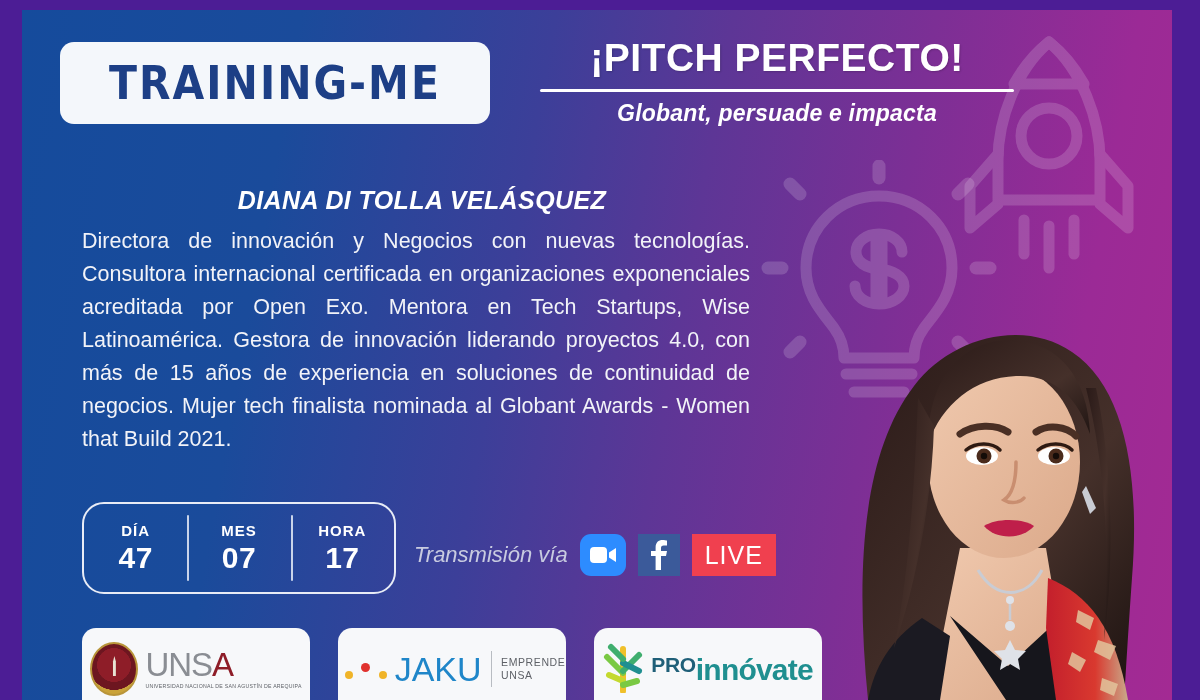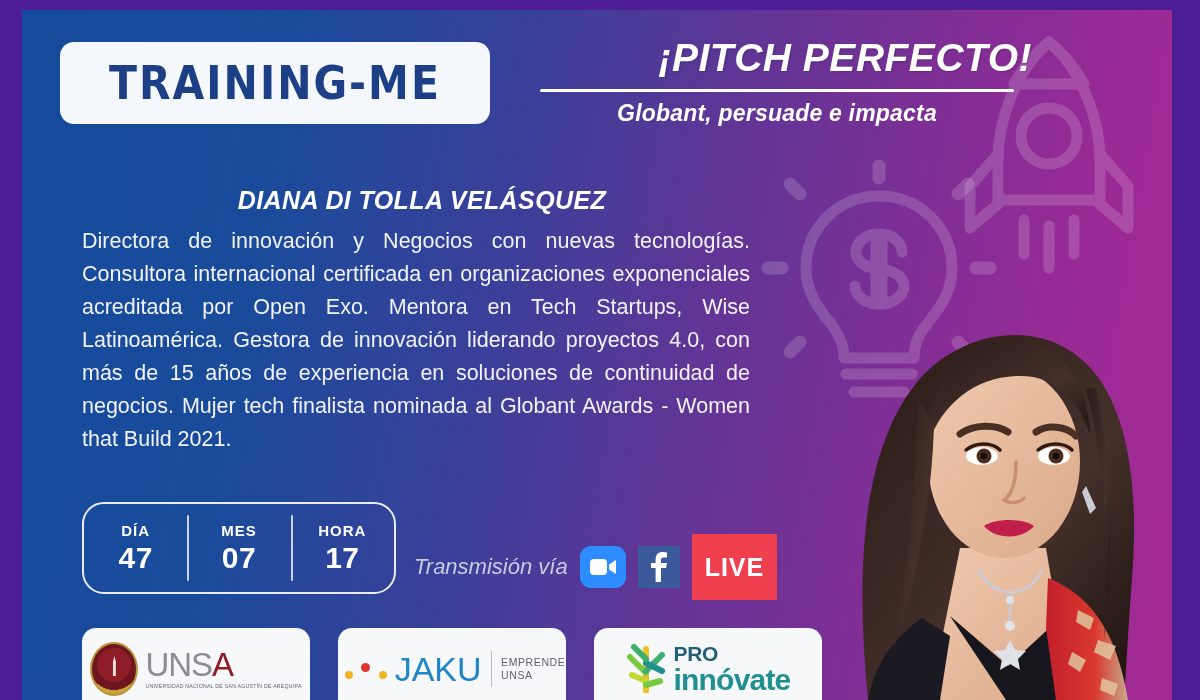--- a/index.html
+++ b/index.html
@@ -30,23 +30,22 @@
     font-family:"DejaVu Sans",sans-serif;
     font-size:41px;font-weight:700;letter-spacing:2px;color:#1d3f86;
     transform:scaleY(1.12);
   }
 
   
   .title-block{
     position:absolute;left:500px;top:28px;width:510px;text-align:center;color:#ffffff;
   }
   .title-main{
-    font-size:39px;font-weight:700;font-style:italic;letter-spacing:.5px;line-height:1.05;
+    font-size:39px;font-weight:700;letter-spacing:.5px;line-height:1.05;
     text-shadow:1px 1px 2px rgba(0,0,0,.18);
-    text-align:right;
   }
   .title-rule{height:3px;background:#ffffff;margin:10px 18px 8px 18px;border-radius:2px;}
   .title-sub{font-size:23px;font-weight:700;font-style:italic;letter-spacing:.2px;}
 
   
   .speaker-name{
     position:absolute;left:60px;top:176px;width:680px;text-align:center;
     color:#ffffff;font-size:25px;font-weight:700;font-style:italic;letter-spacing:.4px;
   }
   .bio{
@@ -66,21 +65,21 @@
   }
   .dlab{font-size:15px;font-weight:700;letter-spacing:1px;margin-bottom:2px;}
   .dval{font-size:30px;font-weight:700;letter-spacing:.5px;}
 
   
   .trans{position:absolute;left:392px;top:524px;display:flex;align-items:center;gap:12px;}
   .trans-label{color:#c8cbe0;font-size:22px;font-style:italic;font-weight:400;}
   .ic{height:42px;display:flex;align-items:center;justify-content:center;}
   .ic-zoom{width:46px;background:#2d8cff;border-radius:11px;}
   .ic-fb{width:42px;background:#3b5a9a;}
-  .ic-live{padding:12px 13px;background:#f0404f;color:#fff;font-size:25px;font-weight:700;letter-spacing:1px;}
+  .ic-live{padding:0 13px;background:#f0404f;color:#fff;font-size:25px;font-weight:400;letter-spacing:1px;}
 
   
   .sponsors{position:absolute;left:60px;top:618px;display:flex;gap:28px;}
   .spon{
     background:#f7f8fa;border-radius:14px 14px 0 0;height:82px;
     display:flex;align-items:center;justify-content:center;padding:0 14px;
   }
   .spon-unsa{width:200px;}
   .spon-jaku{width:200px;}
   .spon-pro{width:200px;}
@@ -97,21 +96,21 @@
 
   .jaku-wrap{display:flex;align-items:center;gap:9px;}
   .jaku-left{position:relative;display:flex;align-items:center;}
   .jaku-dots{position:relative;height:13px;width:56px;}
   .jaku-dots i{position:absolute;border-radius:50%;display:block;}
   .jaku-word{font-size:34px;font-weight:400;color:#1f86c9;letter-spacing:0px;line-height:1;}
   .jaku-div{width:1.5px;height:36px;background:#b8bcc2;}
   .jaku-right{display:flex;flex-direction:column;line-height:1.25;color:#5e6167;font-size:10.5px;letter-spacing:.6px;}
 
   .pro-wrap{display:flex;align-items:center;gap:6px;}
-  .pro-txt{display:flex;flex-direction:column;line-height:1;justify-content:flex-end;}
+  .pro-txt{display:flex;flex-direction:row;line-height:1;justify-content:flex-end;}
   .pro-top{font-size:21px;font-weight:700;color:#1f5f78;letter-spacing:-.3px;}
   .pro-bot{font-size:30px;font-weight:700;color:#1f8f90;letter-spacing:-.8px;margin-top:1px;}
 
   
   .portrait{position:absolute;right:0px;bottom:0;width:362px;height:452px;overflow:hidden;}
   .portrait svg{display:block;}
 </style>
 </head>
 <body>
 

